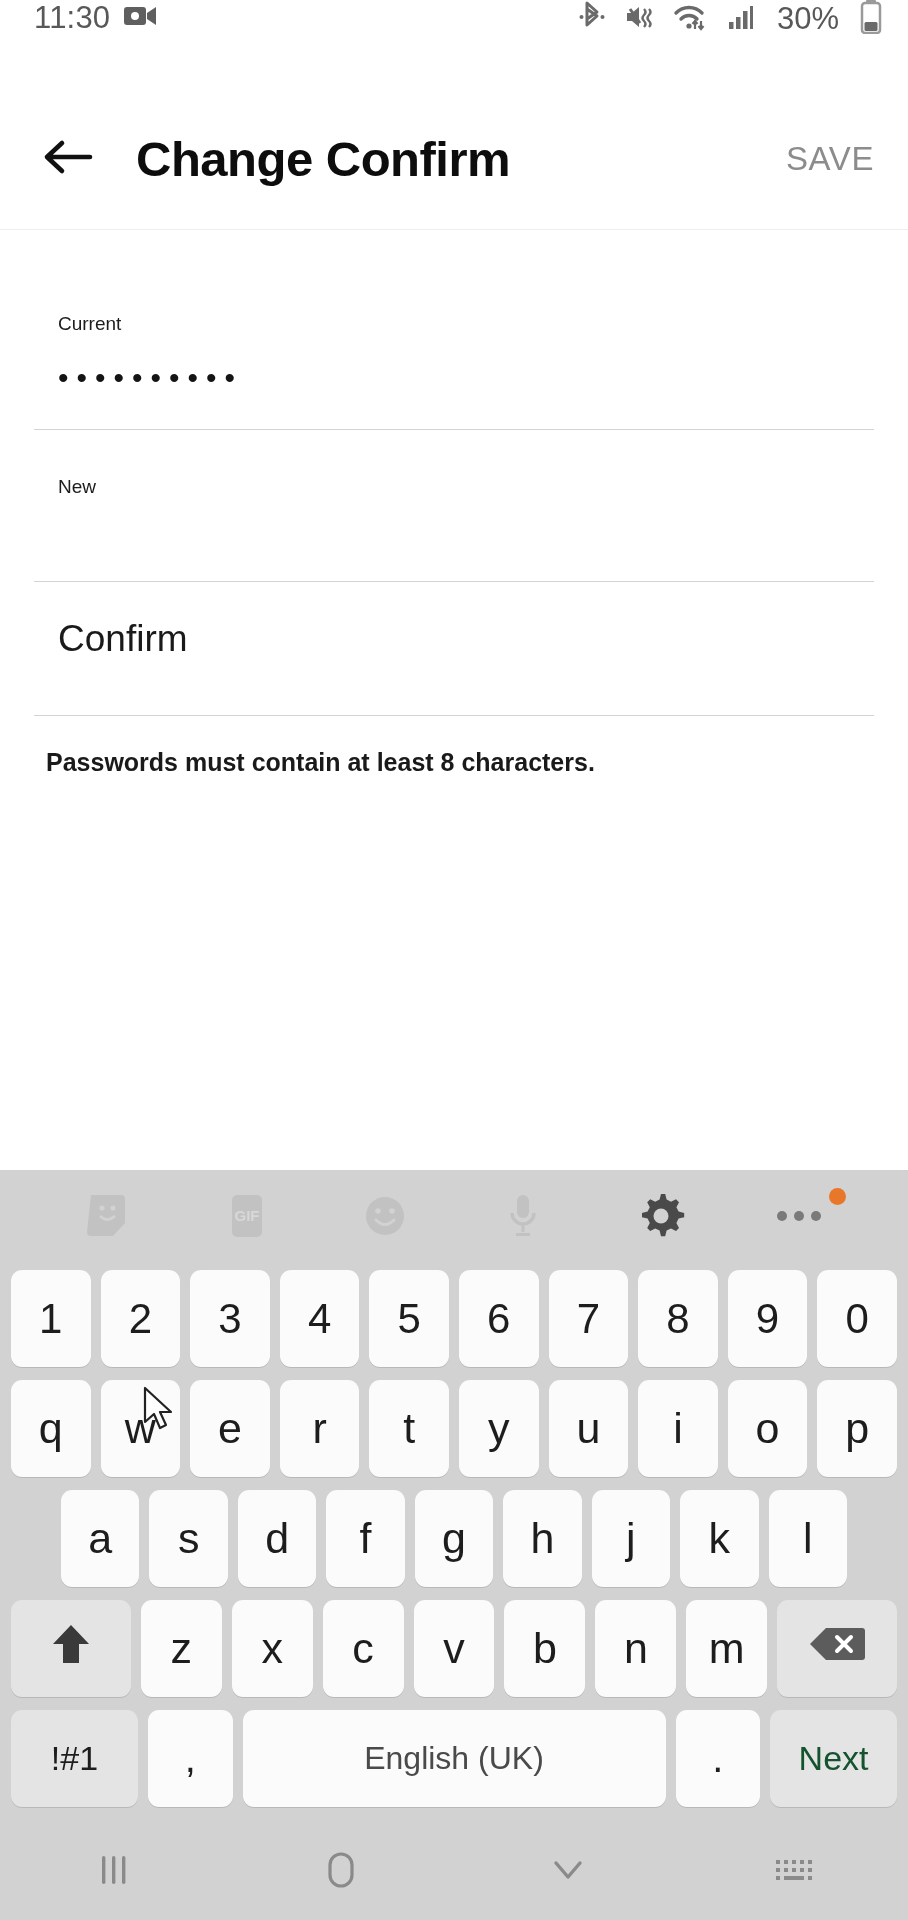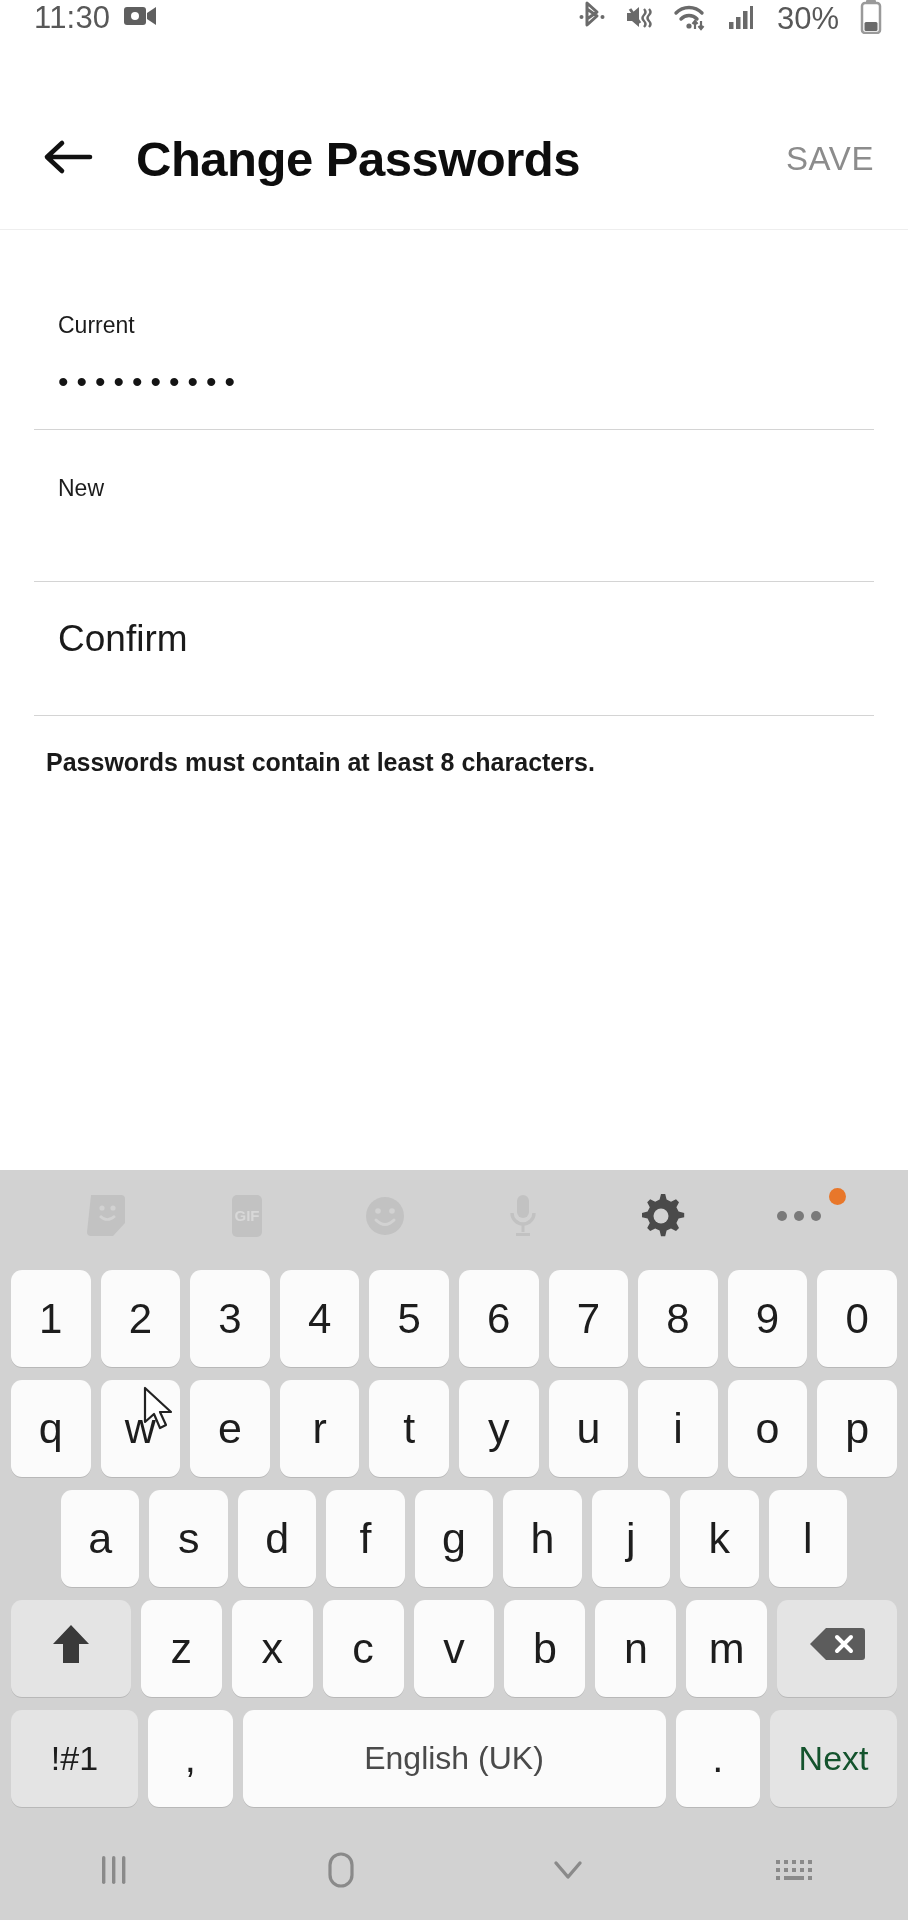--- a/index.html
+++ b/index.html
@@ -67,21 +67,21 @@
   }
   .field {
     position: relative;
     border-bottom: 1px solid #d4d4d4;
   }
   .field-current { height: 200px; padding-top: 84px; }
   .field-new     { height: 152px; padding-top: 47px; }
   .field-confirm { height: 134px; padding-top: 38px; }
 
   .field-label-small {
-    font-size: 23px; color: #1c1c1c; line-height: 1;
+    font-size: 19px; color: #1c1c1c; line-height: 1;
     padding-left: 24px;
   }
   .field-label-large {
     font-size: 37px; color: #1a1a1a; line-height: 1;
     padding-left: 24px;
   }
   .field-value-dots {
     margin-top: 30px; padding-left: 24px;
     font-size: 30px; color: #141414;
     letter-spacing: 8px; line-height: 1;
@@ -222,21 +222,21 @@
   </div>
 
   <div class="app-bar">
     <div class="back-btn">
       <span>
         <svg width="52" height="40" viewBox="0 0 52 40">
           <path d="M48 20 L5 20 M20 6 L5 20 L20 34" stroke="#111111" stroke-width="4.6" fill="none" stroke-linecap="round" stroke-linejoin="round"></path>
         </svg>
       </span>
     </div>
-    <div class="app-title">Change Passwords</div>
+    <div class="app-title">Change Confirm</div>
     <div class="app-bar-spacer"></div>
     <div class="save-btn" style="color: rgb(140, 140, 140);">SAVE</div>
   </div>
 
   <div class="form-area">
 
     <div class="field field-current">
       <div class="field-label-small">Current</div>
       <div class="field-value-dots">••••••••••</div>
     </div>

